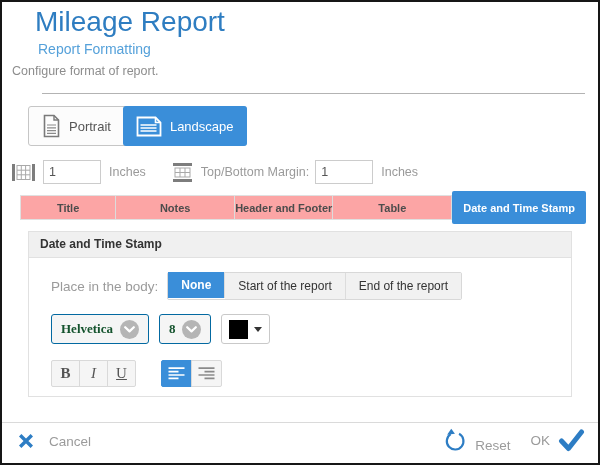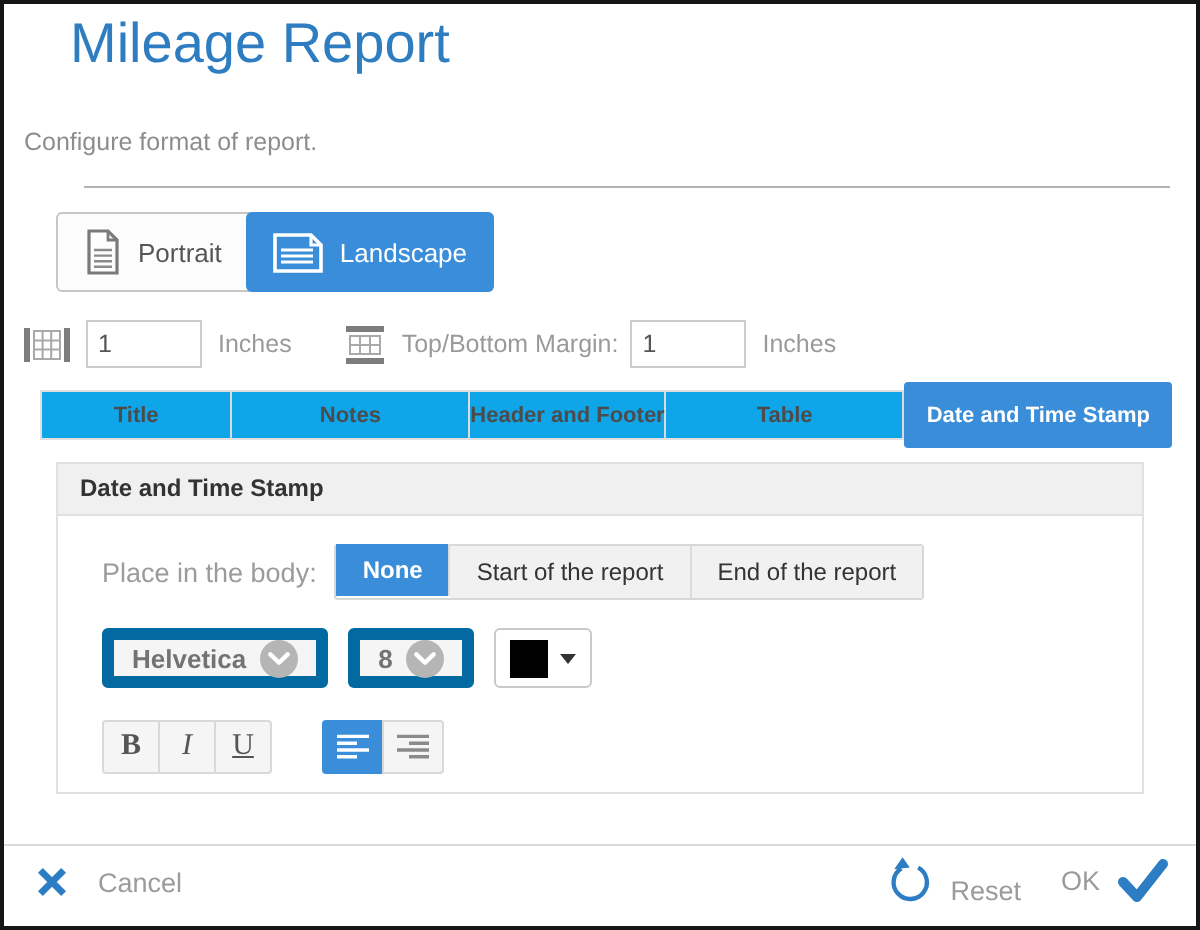--- a/index.html
+++ b/index.html
@@ -24,21 +24,21 @@
   .margins{position:absolute;left:10px;top:156px;height:28px;display:flex;align-items:center;
     font-size:12.5px;color:#9a9a9a;}
   .margin-group{display:flex;align-items:center;}
   .margin-group + .margin-group{margin-left:26px;}
   .margin-group .micon{margin-right:8px;display:flex;}
   .margin-group label{margin-right:6px;}
   .margin-input{width:46px;height:22px;border:1px solid #ccc;font-size:12.5px;padding:0 5px;
     color:#555;margin-right:8px;font-family:"Liberation Sans",sans-serif;}
 
   
-  .tabbar{position:absolute;left:18px;top:193px;width:566px;height:25px;background:#0ea5e9;
+  .tabbar{position:absolute;left:18px;top:193px;width:566px;height:25px;background:#fca5a5;
     border:1px solid #e0e0e0;box-sizing:border-box;display:flex;align-items:stretch;}
   .tab{display:flex;align-items:center;justify-content:center;font-size:11px;font-weight:bold;
     color:#4c4c4c;border-right:1px solid #dcdcdc;box-sizing:border-box;white-space:nowrap;cursor:pointer;}
   .tab.t1{width:100px;} .tab.t2{width:125px;} .tab.t3{width:125px;} .tab.t4{flex:1;}
   .tab.active{background:#3a8ed9;color:#fff;align-self:center;height:33px;border:none;
     border-radius:2px;padding:0 11px;margin-right:-1px;}
 
   
   .panel{position:absolute;left:26px;top:229px;width:544px;height:166px;border:1px solid #e1e1e1;
     box-sizing:border-box;background:#fff;}
@@ -47,22 +47,22 @@
   .placement-row{position:absolute;left:22px;top:40px;display:flex;align-items:center;}
   .placement-label{font-size:13.5px;color:#9b9b9b;margin-right:9px;}
   .placement-group{display:flex;border:1px solid #d8d8d8;border-radius:2px;}
   .popt{height:26px;display:flex;align-items:center;padding:0 13px;font-size:12px;color:#333;
     background:#f1f1f1;border-right:1px solid #dcdcdc;cursor:pointer;white-space:nowrap;}
   .popt:last-child{border-right:none;}
   .popt.active{background:#3a8ed9;color:#fff;font-weight:bold;margin:-1px 0;}
 
   .font-row{position:absolute;left:22px;top:82px;display:flex;align-items:center;gap:10px;}
   .dd{height:30px;display:flex;align-items:center;gap:7px;padding:0 9px;background:#f5f5f5;
-    border:6px solid #0369a1;border-radius:3px;font-size:13px;font-weight:bold;color:#737373;
-    box-sizing:border-box;cursor:pointer;}
+    border:1px solid #0369a1;border-radius:3px;font-size:13px;font-weight:bold;color:#14532d;
+    box-sizing:border-box;cursor:pointer;font-family:Liberation Serif, serif;}
   .chev{width:19px;height:19px;border-radius:50%;background:#b5b5b5;display:flex;
     align-items:center;justify-content:center;flex:0 0 auto;}
   .colordd{height:30px;background:#fff;border:1px solid #c9c9c9;border-radius:3px;display:flex;
     align-items:center;padding:0 7px;gap:6px;box-sizing:border-box;cursor:pointer;}
   .swatch{width:19px;height:19px;}
   .caret{width:0;height:0;border-left:4px solid transparent;border-right:4px solid transparent;
     border-top:5px solid #333;}
 
   .style-row{position:absolute;left:22px;top:128px;display:flex;align-items:center;}
   .biu{display:flex;}
@@ -86,20 +86,21 @@
   .footer-right{position:absolute;right:13px;top:426px;display:flex;align-items:center;}
   .reset-btn{display:flex;align-items:flex-end;gap:8px;cursor:pointer;}
   .ok-btn{display:flex;align-items:center;gap:8px;margin-left:20px;cursor:pointer;}
 </style>
 </head>
 <body>
 
 <div class="window">
 
   <div class="page-title">Mileage Report</div>
+  <div class="page-subtitle">Report Formatting</div>
   <div class="page-desc">Configure format of report.</div>
   <div class="rule"></div>
 
   <div class="orient">
     <div class="orient-btn">
       <span style="display:flex;">
         <svg width="19" height="24" viewBox="0 0 19 24">
           <path d="M2.5 1.5 h9.5 l4.5 4.5 v16.5 h-14 z" fill="#fdfdfd" stroke="#7a7a7a" stroke-width="1.6"></path>
           <path d="M12 1.5 v4.5 h4.5" fill="none" stroke="#7a7a7a" stroke-width="1.4"></path>
           <path d="M5 11 h9 M5 13.8 h9 M5 16.6 h9 M5 19.4 h9" stroke="#8a8a8a" stroke-width="1.2"></path>

